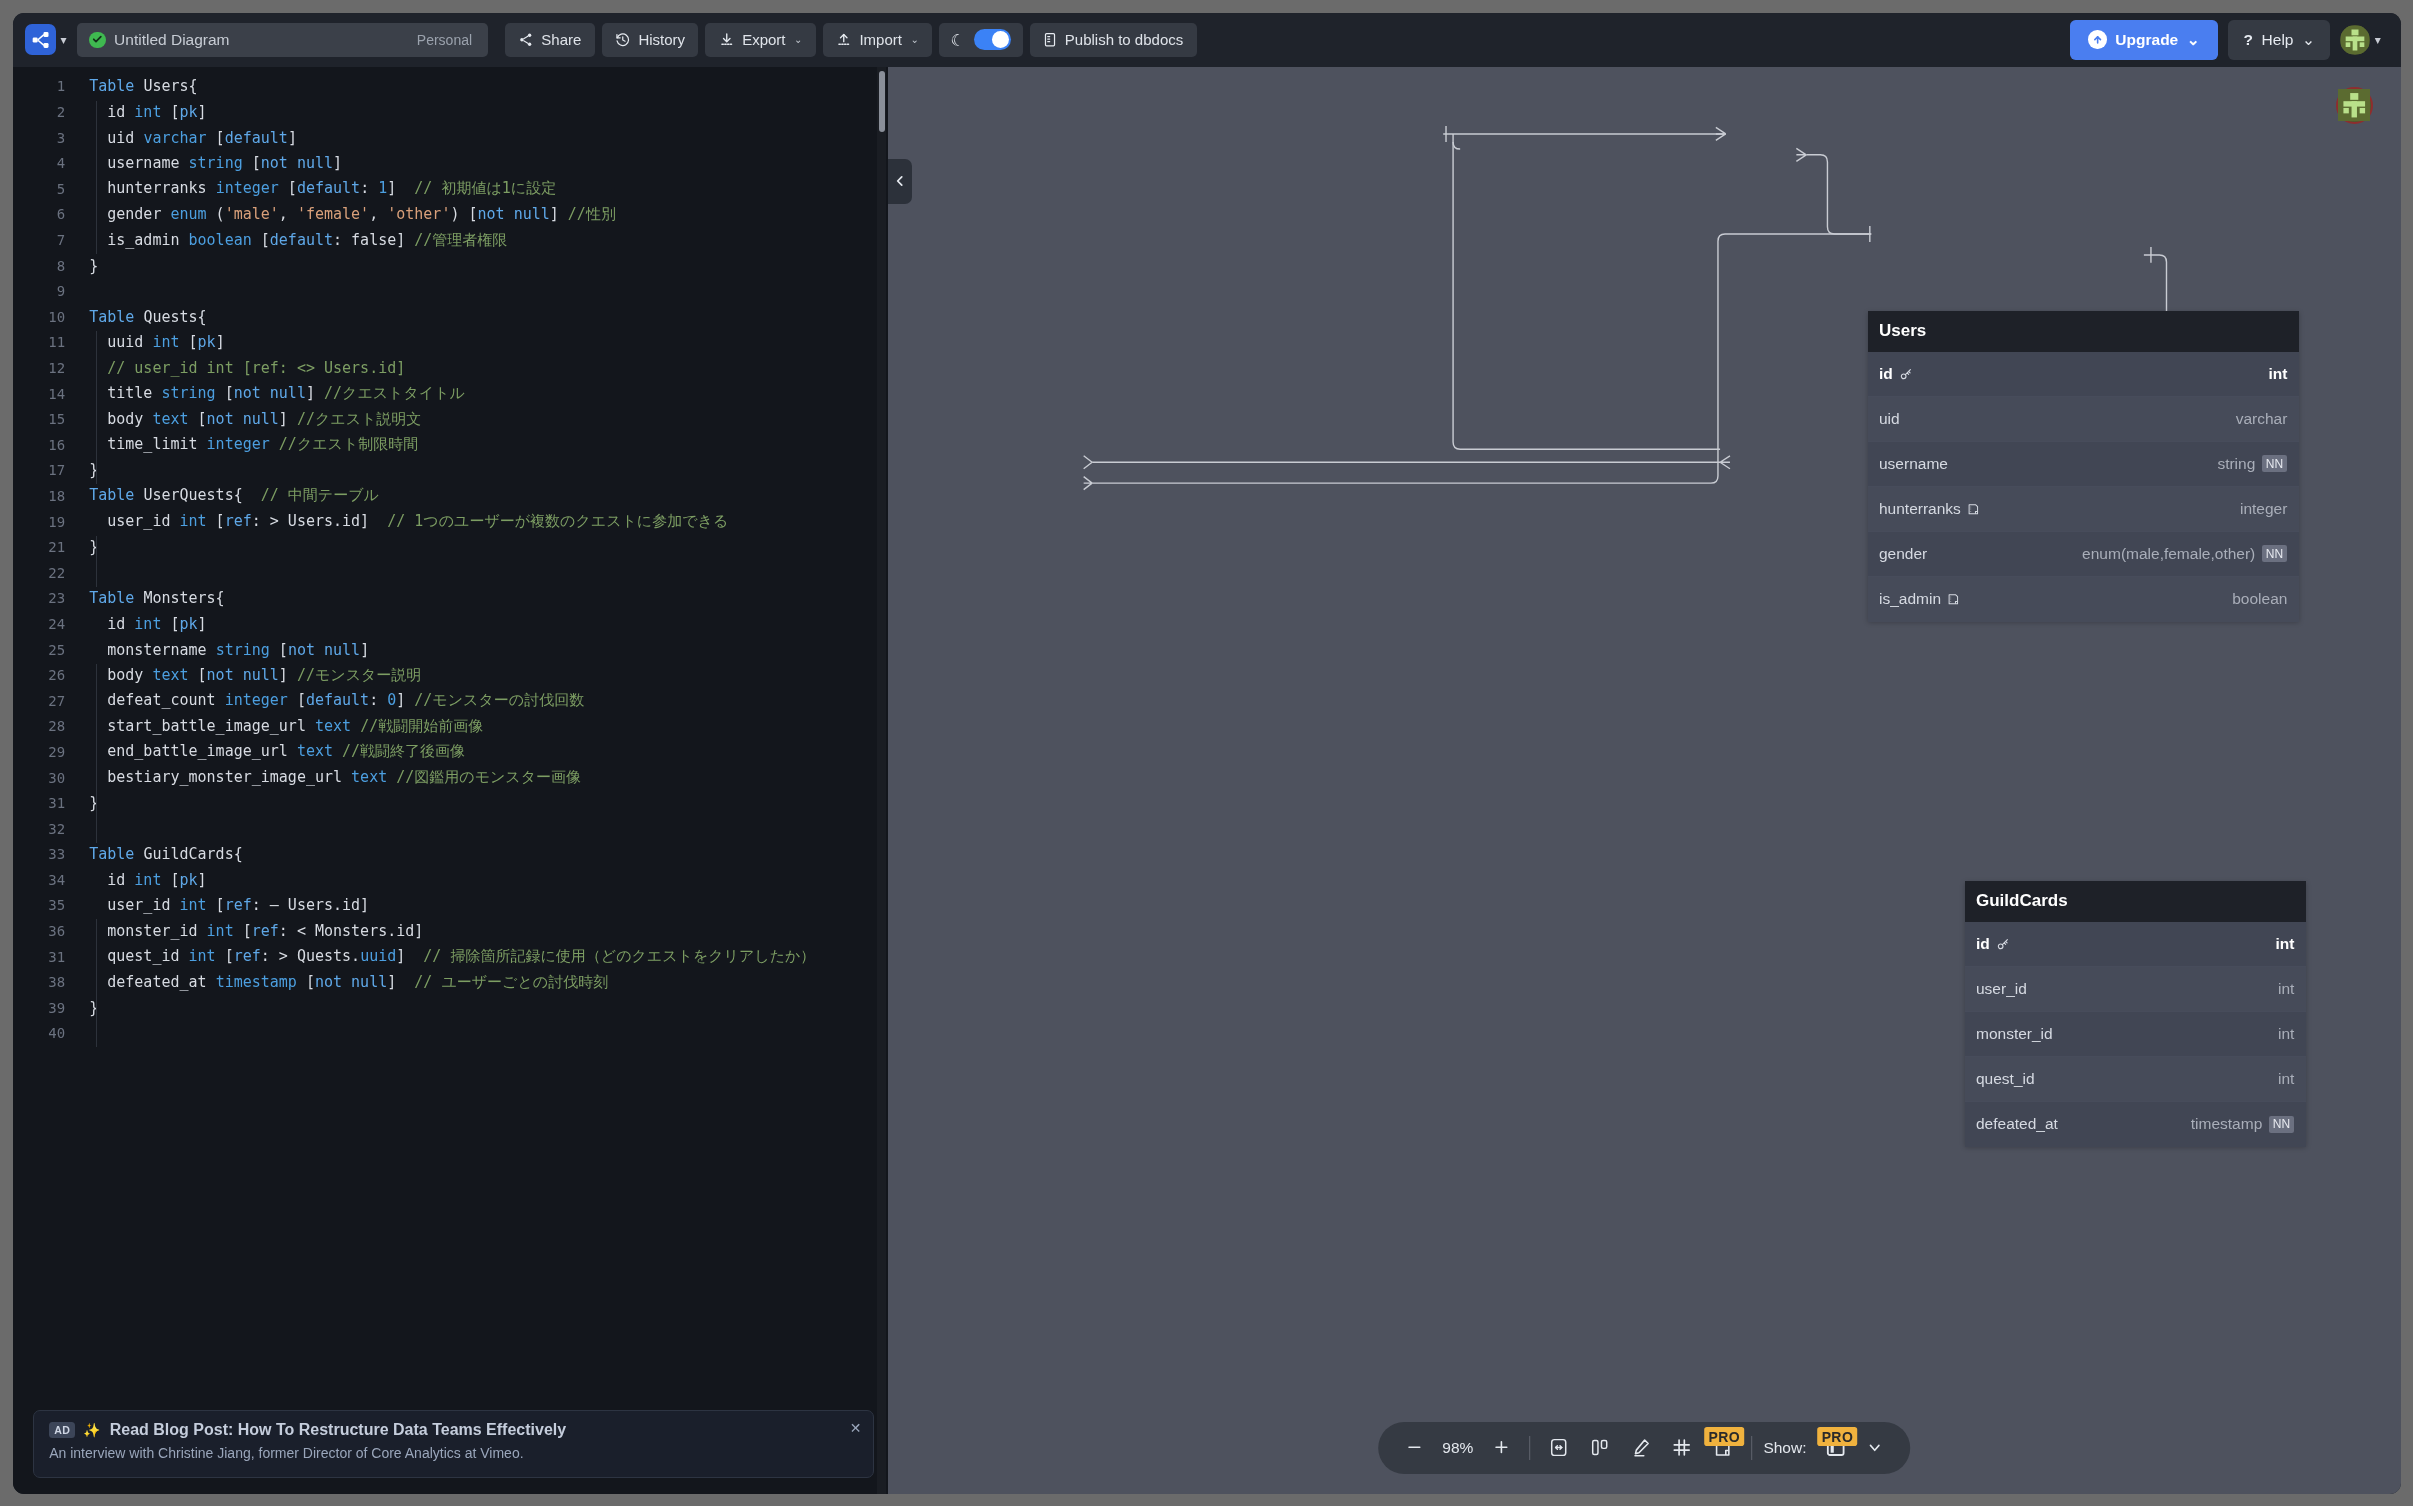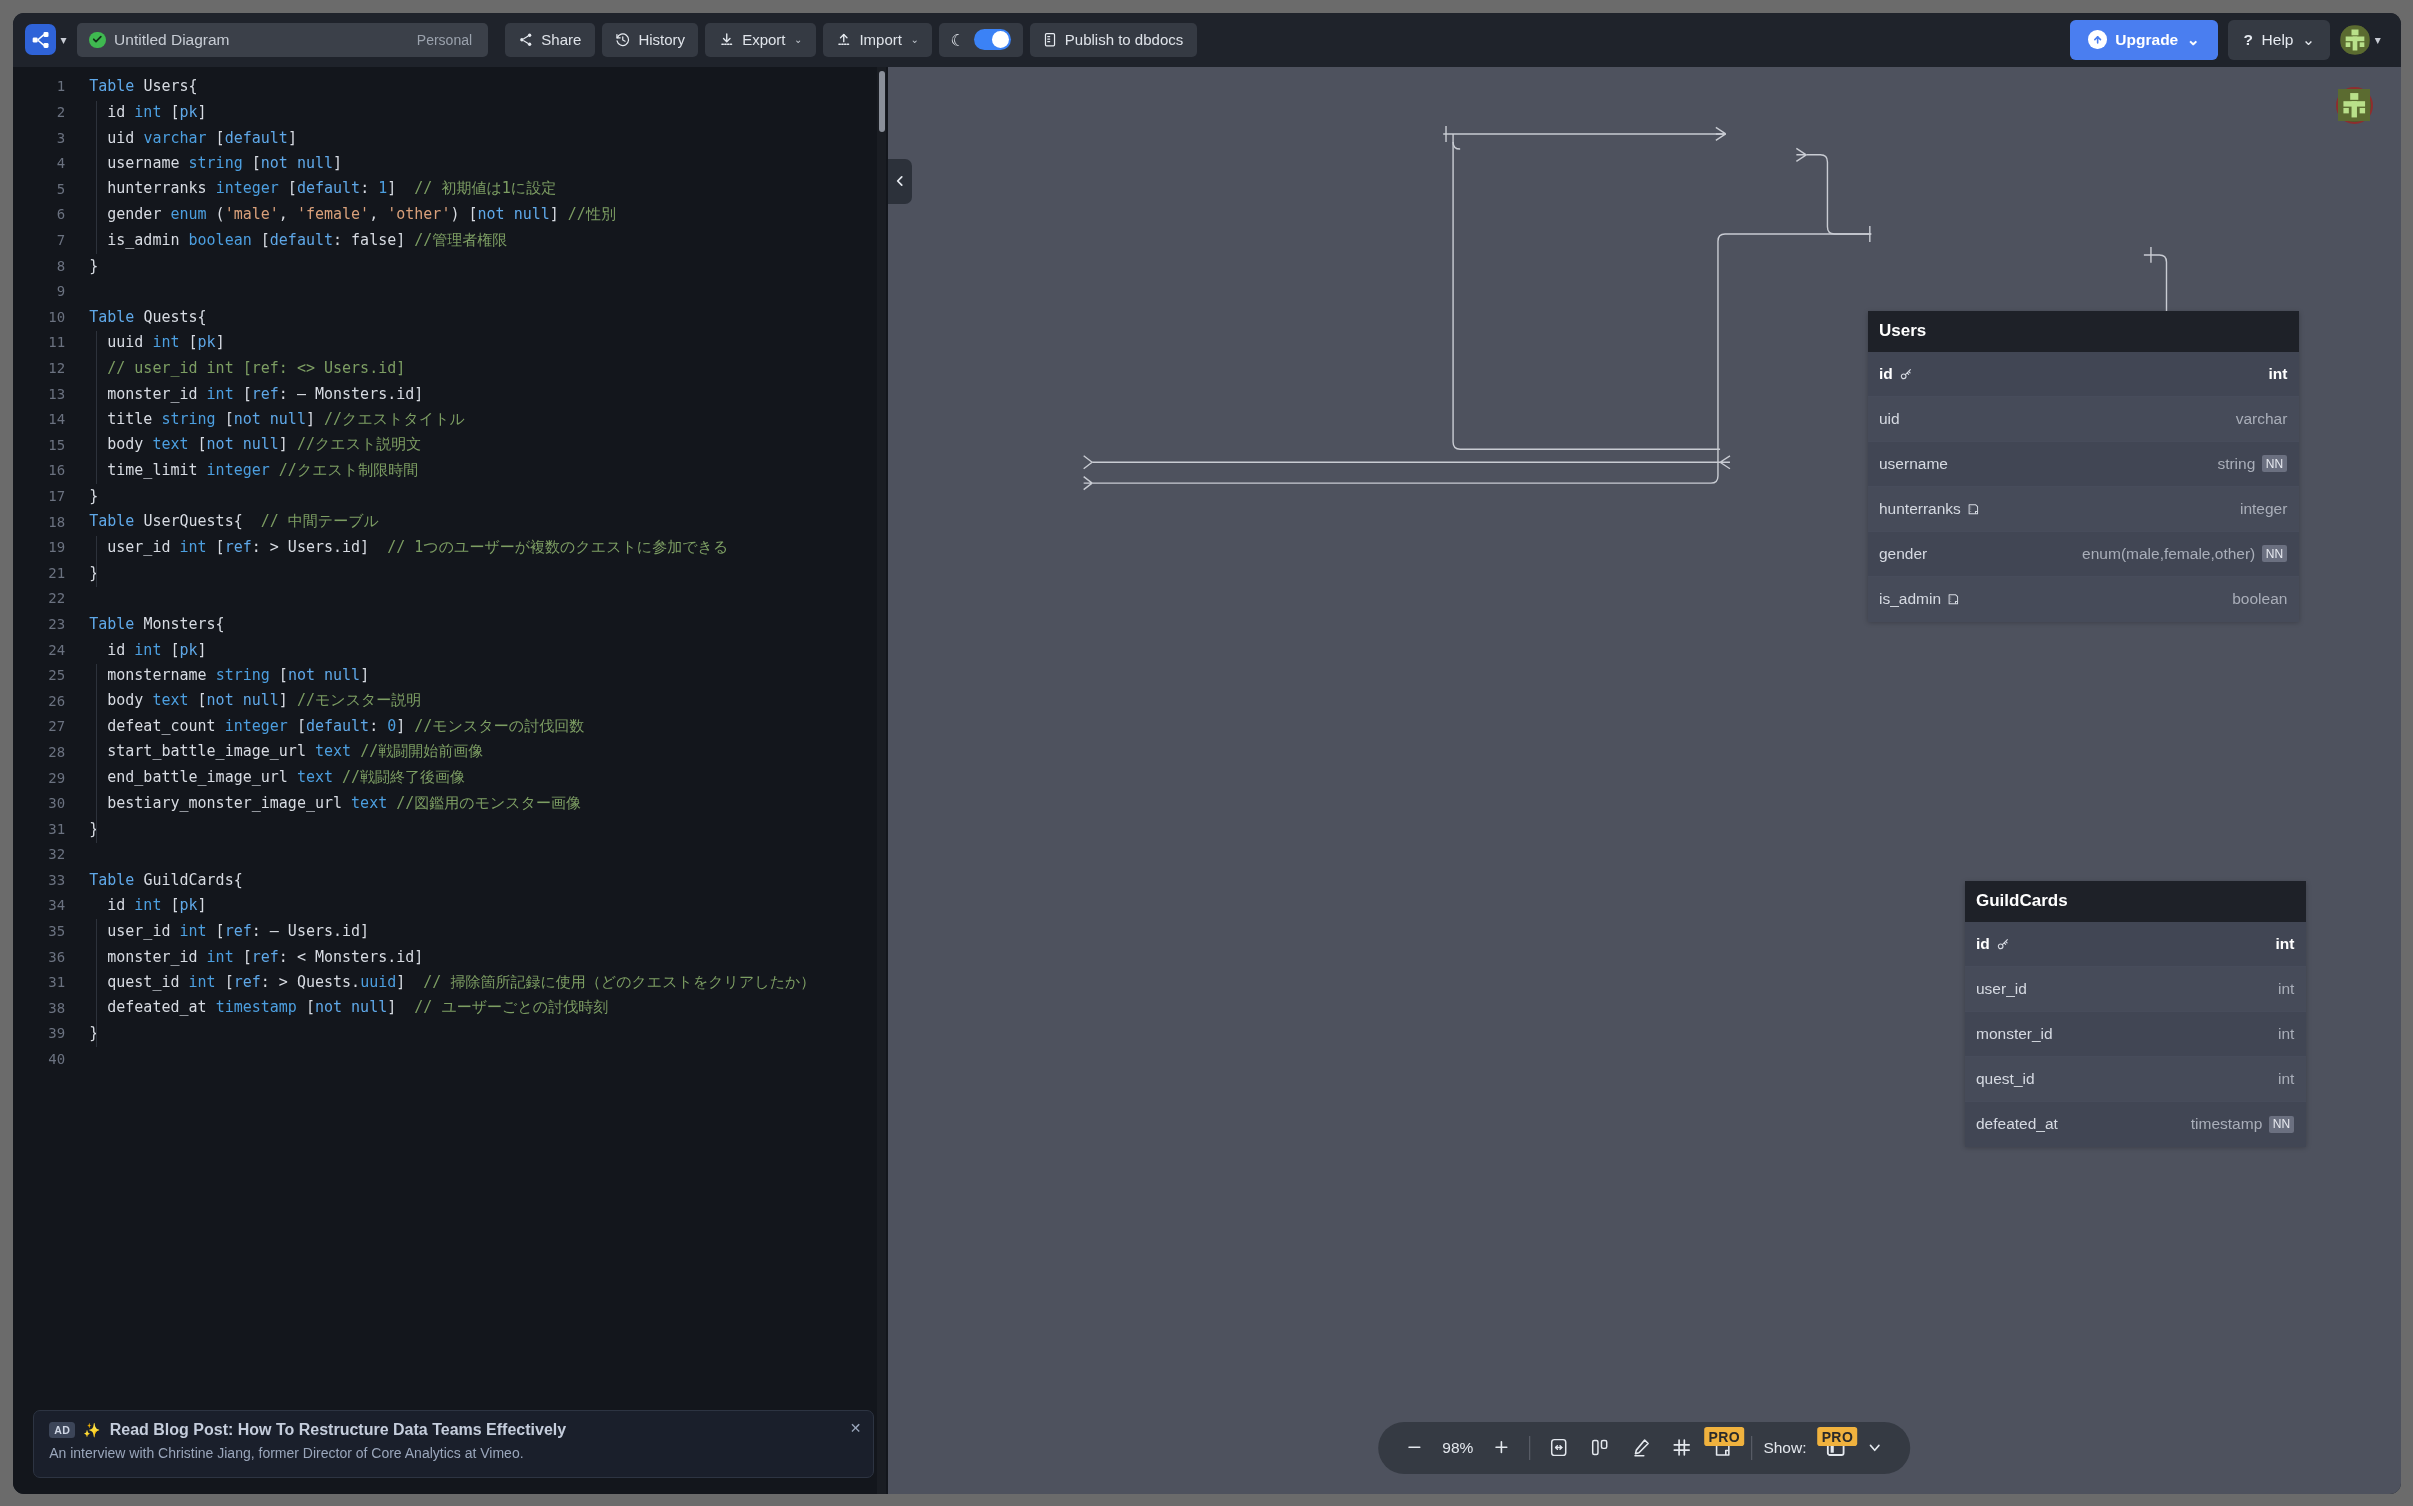--- a/index.html
+++ b/index.html
@@ -382,21 +382,20 @@
           <div class="line"><span class="ln">3</span><span class="lcode"><span class="plain">  uid </span><span class="typ">varchar</span><span class="plain"> [</span><span class="attr">default</span><span class="plain">]</span></span></div>
           <div class="line"><span class="ln">4</span><span class="lcode"><span class="plain">  username </span><span class="typ">string</span><span class="plain"> [</span><span class="attr">not null</span><span class="plain">]</span></span></div>
           <div class="line"><span class="ln">5</span><span class="lcode"><span class="plain">  hunterranks </span><span class="typ">integer</span><span class="plain"> [</span><span class="attr">default</span><span class="plain">: </span><span class="num">1</span><span class="plain">]  </span><span class="cmt">// 初期値は1に設定</span></span></div>
           <div class="line"><span class="ln">6</span><span class="lcode"><span class="plain">  gender </span><span class="typ">enum</span><span class="plain"> (</span><span class="str">'male'</span><span class="plain">, </span><span class="str">'female'</span><span class="plain">, </span><span class="str">'other'</span><span class="plain">) [</span><span class="attr">not null</span><span class="plain">] </span><span class="cmt">//性別</span></span></div>
           <div class="line"><span class="ln">7</span><span class="lcode"><span class="plain">  is_admin </span><span class="typ">boolean</span><span class="plain"> [</span><span class="attr">default</span><span class="plain">: false] </span><span class="cmt">//管理者権限</span></span></div>
           <div class="line"><span class="ln">8</span><span class="lcode"><span class="plain">}</span></span></div>
           <div class="line"><span class="ln">9</span><span class="lcode"></span></div>
           <div class="line"><span class="ln">10</span><span class="lcode"><span class="kw">Table </span><span class="plain">Quests{</span></span></div>
           <div class="line"><span class="ln">11</span><span class="lcode"><span class="plain">  uuid </span><span class="typ">int</span><span class="plain"> [</span><span class="attr">pk</span><span class="plain">]</span></span></div>
           <div class="line"><span class="ln">12</span><span class="lcode"><span class="cmt">  // user_id int [ref: &lt;&gt; Users.id]</span></span></div>
-          <div class="line"><span class="ln">13</span><span class="lcode"><span class="plain">  monster_id </span><span class="typ">int</span><span class="plain"> [</span><span class="attr">ref</span><span class="plain">: – Monsters.id]</span></span></div>
           <div class="line"><span class="ln">14</span><span class="lcode"><span class="plain">  title </span><span class="typ">string</span><span class="plain"> [</span><span class="attr">not null</span><span class="plain">] </span><span class="cmt">//クエストタイトル</span></span></div>
           <div class="line"><span class="ln">15</span><span class="lcode"><span class="plain">  body </span><span class="typ">text</span><span class="plain"> [</span><span class="attr">not null</span><span class="plain">] </span><span class="cmt">//クエスト説明文</span></span></div>
           <div class="line"><span class="ln">16</span><span class="lcode"><span class="plain">  time_limit </span><span class="typ">integer</span><span class="plain"> </span><span class="cmt">//クエスト制限時間</span></span></div>
           <div class="line"><span class="ln">17</span><span class="lcode"><span class="plain">}</span></span></div>
           <div class="line"><span class="ln">18</span><span class="lcode"><span class="kw">Table </span><span class="plain">UserQuests{  </span><span class="cmt">// 中間テーブル</span></span></div>
           <div class="line"><span class="ln">19</span><span class="lcode"><span class="plain">  user_id </span><span class="typ">int</span><span class="plain"> [</span><span class="attr">ref</span><span class="plain">: &gt; Users.id]  </span><span class="cmt">// 1つのユーザーが複数のクエストに参加できる</span></span></div>
           <div class="line"><span class="ln">21</span><span class="lcode"><span class="plain">}</span></span></div>
           <div class="line"><span class="ln">22</span><span class="lcode"></span></div>
           <div class="line"><span class="ln">23</span><span class="lcode"><span class="kw">Table </span><span class="plain">Monsters{</span></span></div>
           <div class="line"><span class="ln">24</span><span class="lcode"><span class="plain">  id </span><span class="typ">int</span><span class="plain"> [</span><span class="attr">pk</span><span class="plain">]</span></span></div>

